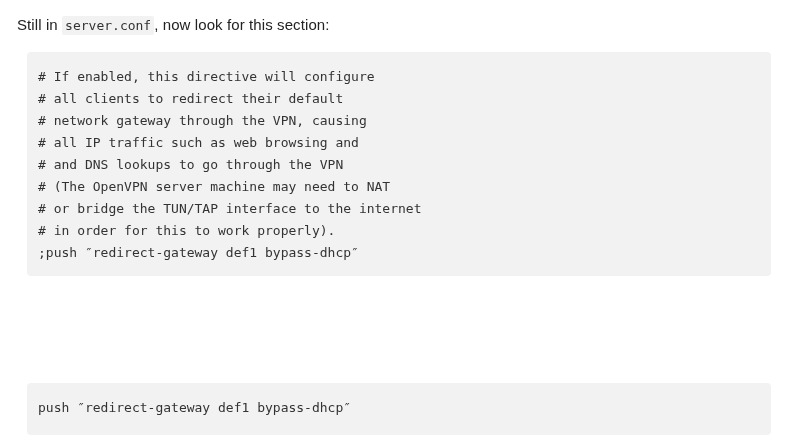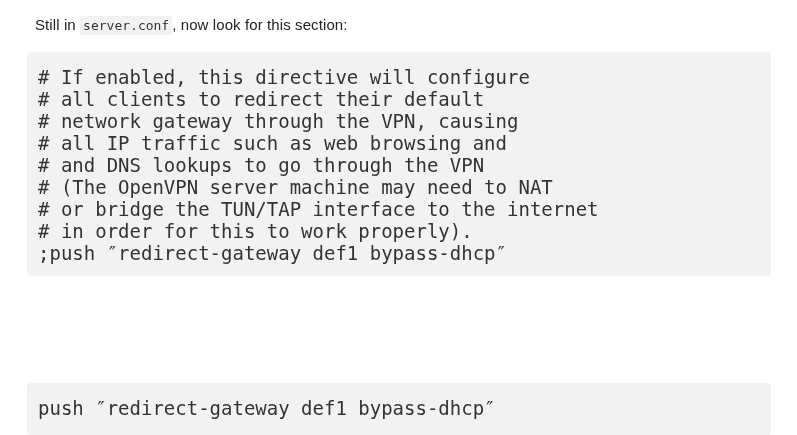--- a/index.html
+++ b/index.html
@@ -40,21 +40,21 @@
     padding: 2px 3px;
     border-radius: 2px;
     white-space: pre;
     letter-spacing: 0px;
   }
   pre.codeblock {
     margin: 0;
     background: #f2f2f2;
     border-radius: 4px;
     font-family: "DejaVu Sans Mono", "Liberation Mono", monospace;
-    font-size: 19px;
+    font-size: 13px;
     line-height: 22px;
     color: #333333;
     white-space: pre;
     overflow: hidden;
     box-sizing: border-box;
   }
   #code-block-section {
     position: absolute;
     left: 27px;
     top: 52px;
@@ -65,21 +65,21 @@
   #code-block-result {
     position: absolute;
     left: 27px;
     top: 383px;
     width: 744px;
     height: 52px;
     padding: 14px 11px 14px 11px;
   }
   #para-intro {
     position: absolute;
-    left: 35px;
+    left: 17px;
     top: 6px;
     width: 744px;
   }
   #para-uncomment {
     position: absolute;
     left: 27px;
     top: 303px;
     width: 744px;
   }
 </style>

